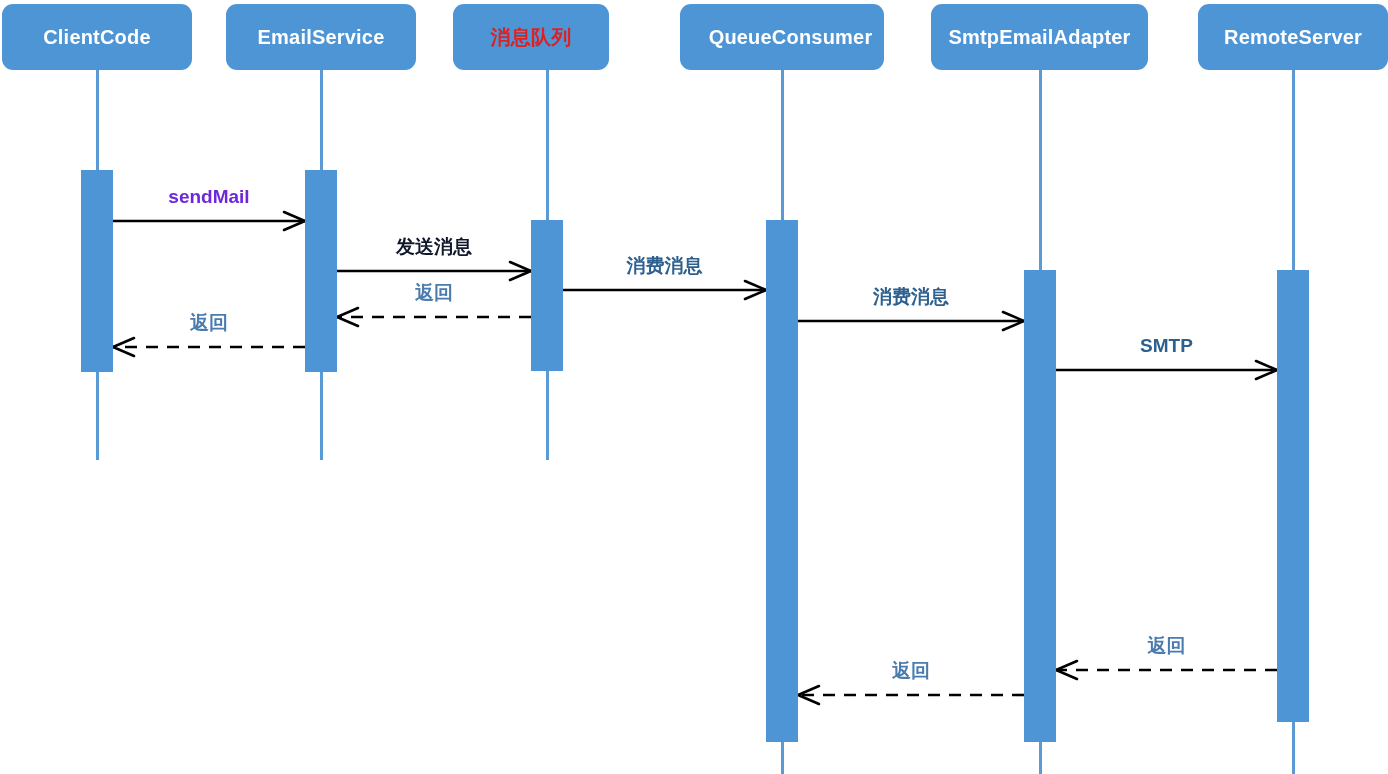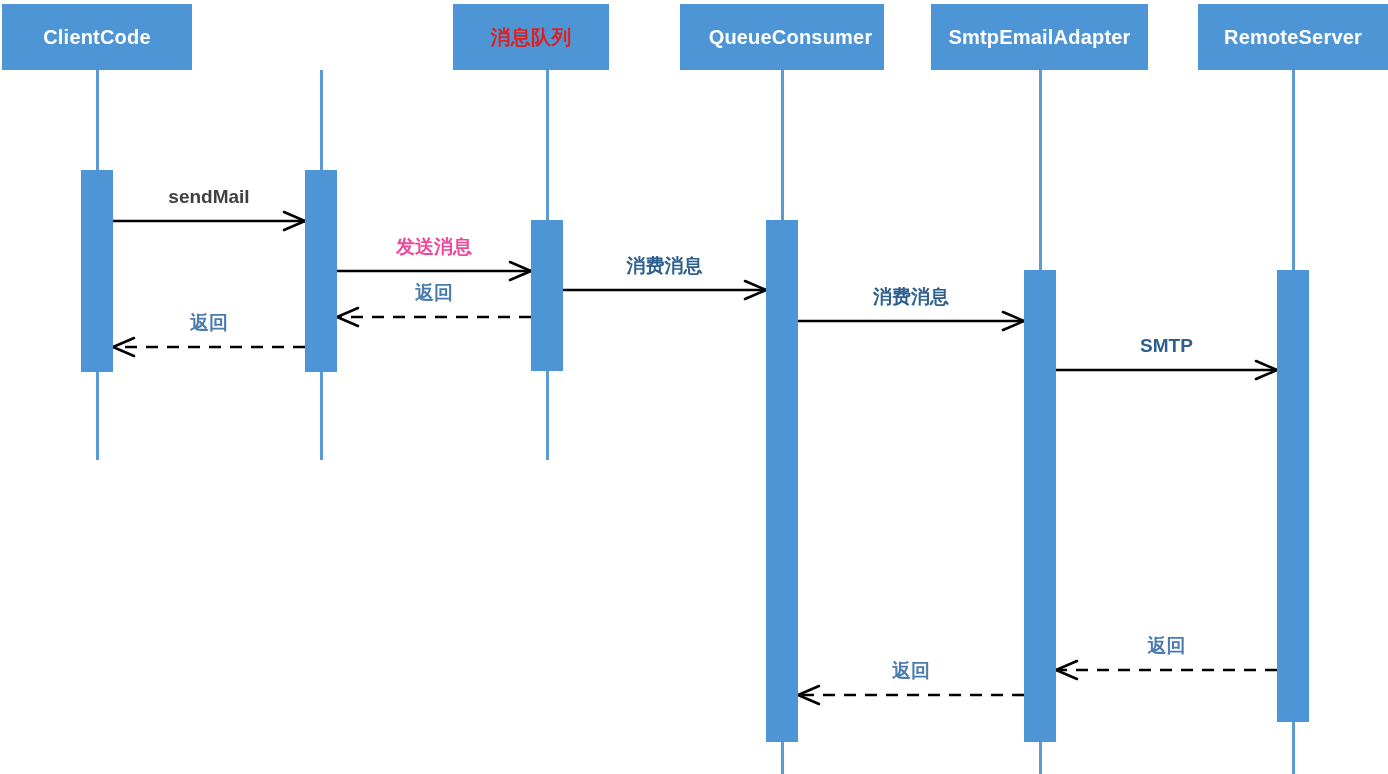--- a/index.html
+++ b/index.html
@@ -16,20 +16,21 @@
     overflow: hidden;
   }
   .pbox {
     position: absolute;
     top: 4px;
     height: 66px;
     display: flex;
     align-items: center;
     justify-content: center;
     box-sizing: border-box;
+    border-radius: 11px;
   }
   .pbox span {
     font-size: 20px;
     font-weight: bold;
     letter-spacing: 0.2px;
     white-space: nowrap;
   }
   .lifeline {
     position: absolute;
     width: 3px;
@@ -75,42 +76,45 @@
         <line x1="1024" y1="695" x2="798" y2="695" stroke="#000000" stroke-width="2.6" stroke-dasharray="12 9" marker-end="url(#arrowOpen)"></line>
       </g>
   </svg>
 <div class="lifeline" style="left: 95.5px; top: 70px; height: 390px; background: rgb(91, 155, 213);"></div>
     <div class="actbar" style="left: 81px; top: 170px; height: 202px; background: rgb(78, 149, 214);"></div>
     <div class="pbox" style="left: 2px; width: 190px; background: rgb(78, 149, 214);">
       <span style="color: rgb(255, 255, 255);">ClientCode</span>
     </div>
     <div class="lifeline" style="left: 319.5px; top: 70px; height: 390px; background: rgb(91, 155, 213);"></div>
     <div class="actbar" style="left: 305px; top: 170px; height: 202px; background: rgb(78, 149, 214);"></div>
+    <div class="pbox" style="left: 226px; width: 190px; background: rgb(78, 149, 214);">
+      <span style="color: rgb(255, 255, 255);">EmailService</span>
+    </div>
     <div class="lifeline" style="left: 545.5px; top: 70px; height: 390px; background: rgb(91, 155, 213);"></div>
     <div class="actbar" style="left: 531px; top: 220px; height: 151px; background: rgb(78, 149, 214);"></div>
     <div class="pbox" style="left: 453px; width: 156px; background: rgb(78, 149, 214);">
       <span style="color: rgb(224, 32, 32);">消息队列</span>
     </div>
     <div class="lifeline" style="left: 780.5px; top: 70px; height: 704px; background: rgb(91, 155, 213);"></div>
     <div class="actbar" style="left: 766px; top: 220px; height: 522px; background: rgb(78, 149, 214);"></div>
     <div class="pbox" style="left: 680px; width: 204px; background: rgb(78, 149, 214); padding-left: 17px;">
       <span style="color: rgb(255, 255, 255);">QueueConsumer</span>
     </div>
     <div class="lifeline" style="left: 1038.5px; top: 70px; height: 704px; background: rgb(91, 155, 213);"></div>
     <div class="actbar" style="left: 1024px; top: 270px; height: 472px; background: rgb(78, 149, 214);"></div>
     <div class="pbox" style="left: 931px; width: 217px; background: rgb(78, 149, 214);">
       <span style="color: rgb(255, 255, 255); text-align: center;">SmtpEmailAdapter</span>
     </div>
     <div class="lifeline" style="left: 1291.5px; top: 70px; height: 704px; background: rgb(91, 155, 213);"></div>
     <div class="actbar" style="left: 1277px; top: 270px; height: 452px; background: rgb(78, 149, 214);"></div>
     <div class="pbox" style="left: 1198px; width: 190px; background: rgb(78, 149, 214);">
       <span style="color: rgb(255, 255, 255);">RemoteServer</span>
     </div>
-    <div class="msg-label" style="left: 209px; top: 183px; color: #404040;">sendMail</div>
-    <div class="msg-label" style="left: 434px; top: 233px; color: #ec4899;">发送消息</div>
+    <div class="msg-label" style="left: 209px; top: 183px; color: #6d28d9;">sendMail</div>
+    <div class="msg-label" style="left: 434px; top: 233px; color: #0f172a;">发送消息</div>
     <div class="msg-label" style="left: 434px; top: 279px; color: rgb(74, 124, 176);">返回</div>
     <div class="msg-label" style="left: 209px; top: 309px; color: rgb(74, 124, 176);">返回</div>
     <div class="msg-label" style="left: 664.5px; top: 252px; color: rgb(45, 96, 143);">消费消息</div>
     <div class="msg-label" style="left: 911px; top: 283px; color: rgb(45, 96, 143);">消费消息</div>
     <div class="msg-label" style="left: 1166.5px; top: 332px; color: rgb(45, 96, 143); text-align: right;">SMTP</div>
     <div class="msg-label" style="left: 1166.5px; top: 632px; color: rgb(74, 124, 176);">返回</div>
     <div class="msg-label" style="left: 911px; top: 657px; color: rgb(74, 124, 176);">返回</div>
   </div>
 
 </body></html>

